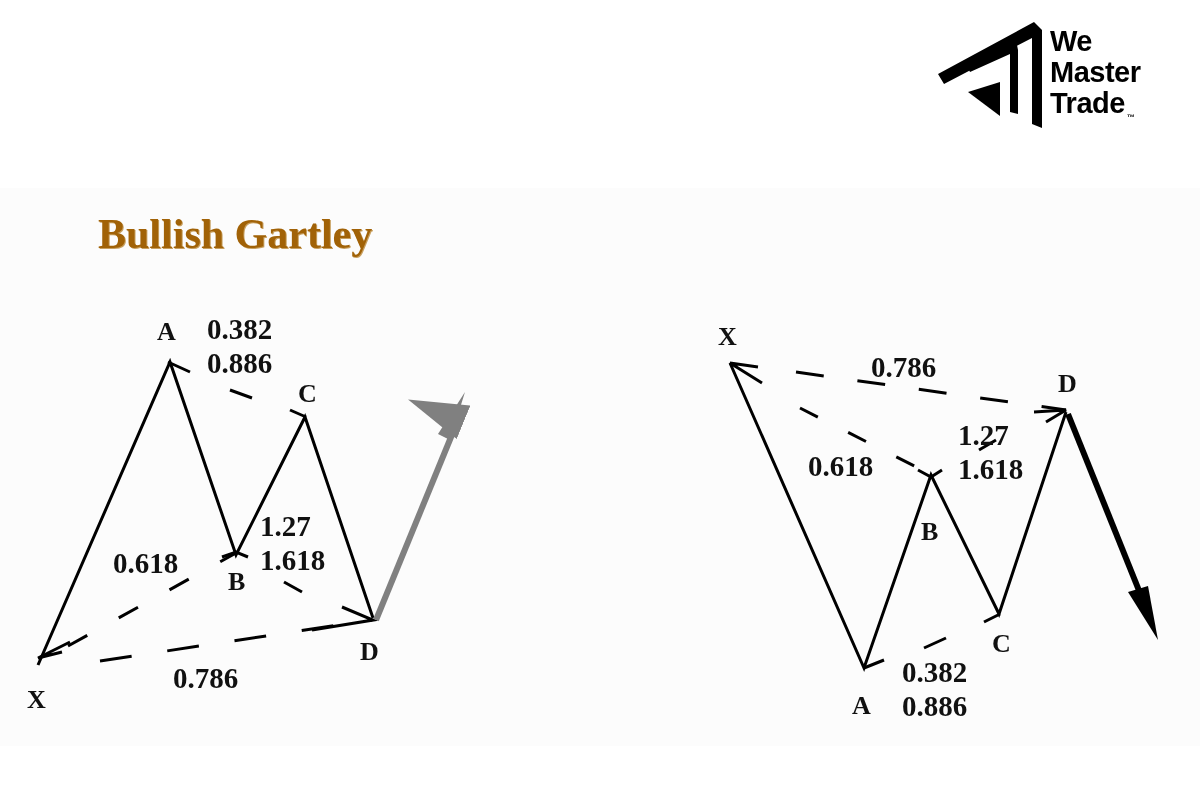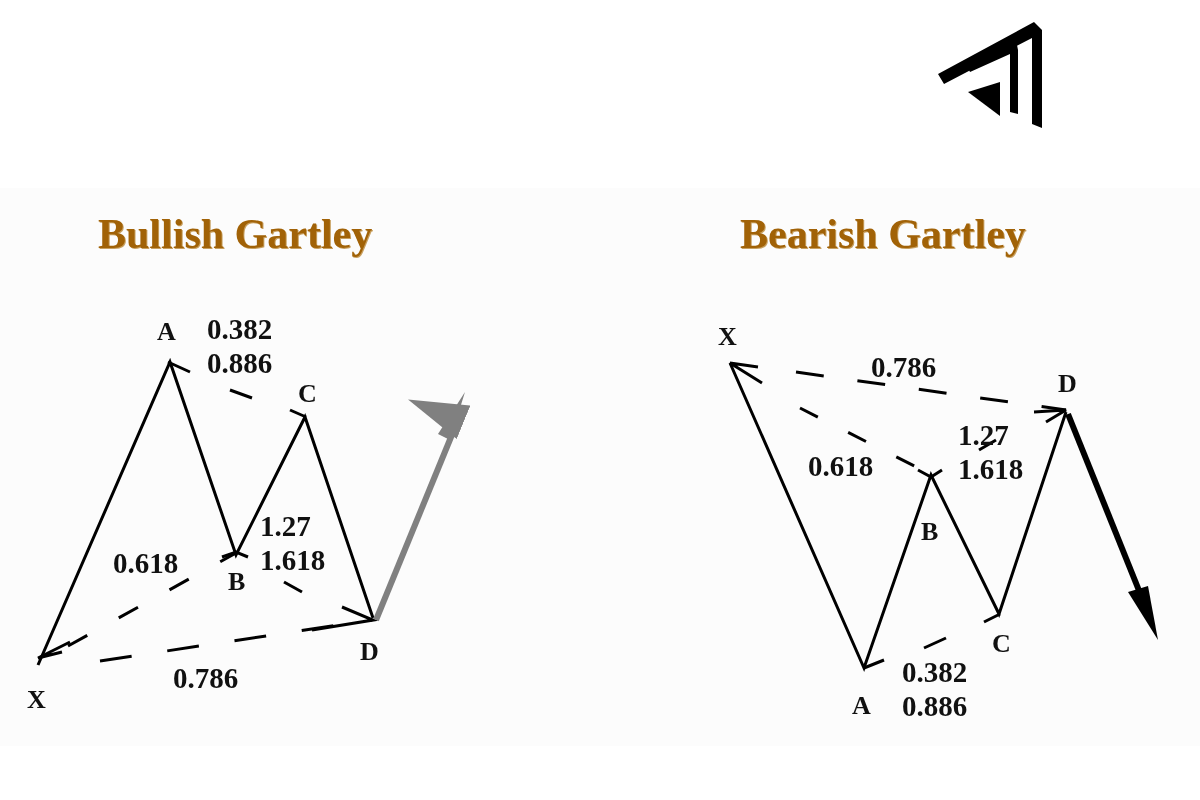--- a/index.html
+++ b/index.html
@@ -38,25 +38,29 @@
 
 <div class="logo">
   <svg class="mark" width="110" height="112" viewBox="0 0 110 112">
 
     <polygon points="0,54 96,2 104,10 104,108 94,104 94,18 6,64" fill="#000"></polygon>
 
     <polygon points="28,44 78,20 80,30 80,94 72,92 72,34 32,52" fill="#000"></polygon>
 
     <polygon points="30,72 62,62 62,96" fill="#000"></polygon>
   </svg>
+  <div class="wordmark">
+    <div>We</div>
+    <div>Master</div>
+    <div><span>Trade</span><span class="tm">™</span></div>
+  </div>
 </div>
 
 <div class="panel">
   <div class="title bull">Bullish Gartley</div>
-  <div class="title bear">Bearish Gartley</div>
 </div>
 
 <svg class="diagram" width="1200" height="800" viewBox="0 0 1200 800">
   <defs>
     <marker id="arrowGray" markerWidth="6" markerHeight="10" refX="3" refY="9" orient="auto">
       <polygon points="0,10 3,0 6,10" fill="#808080"></polygon>
     </marker>
   </defs>
 
   <g>

